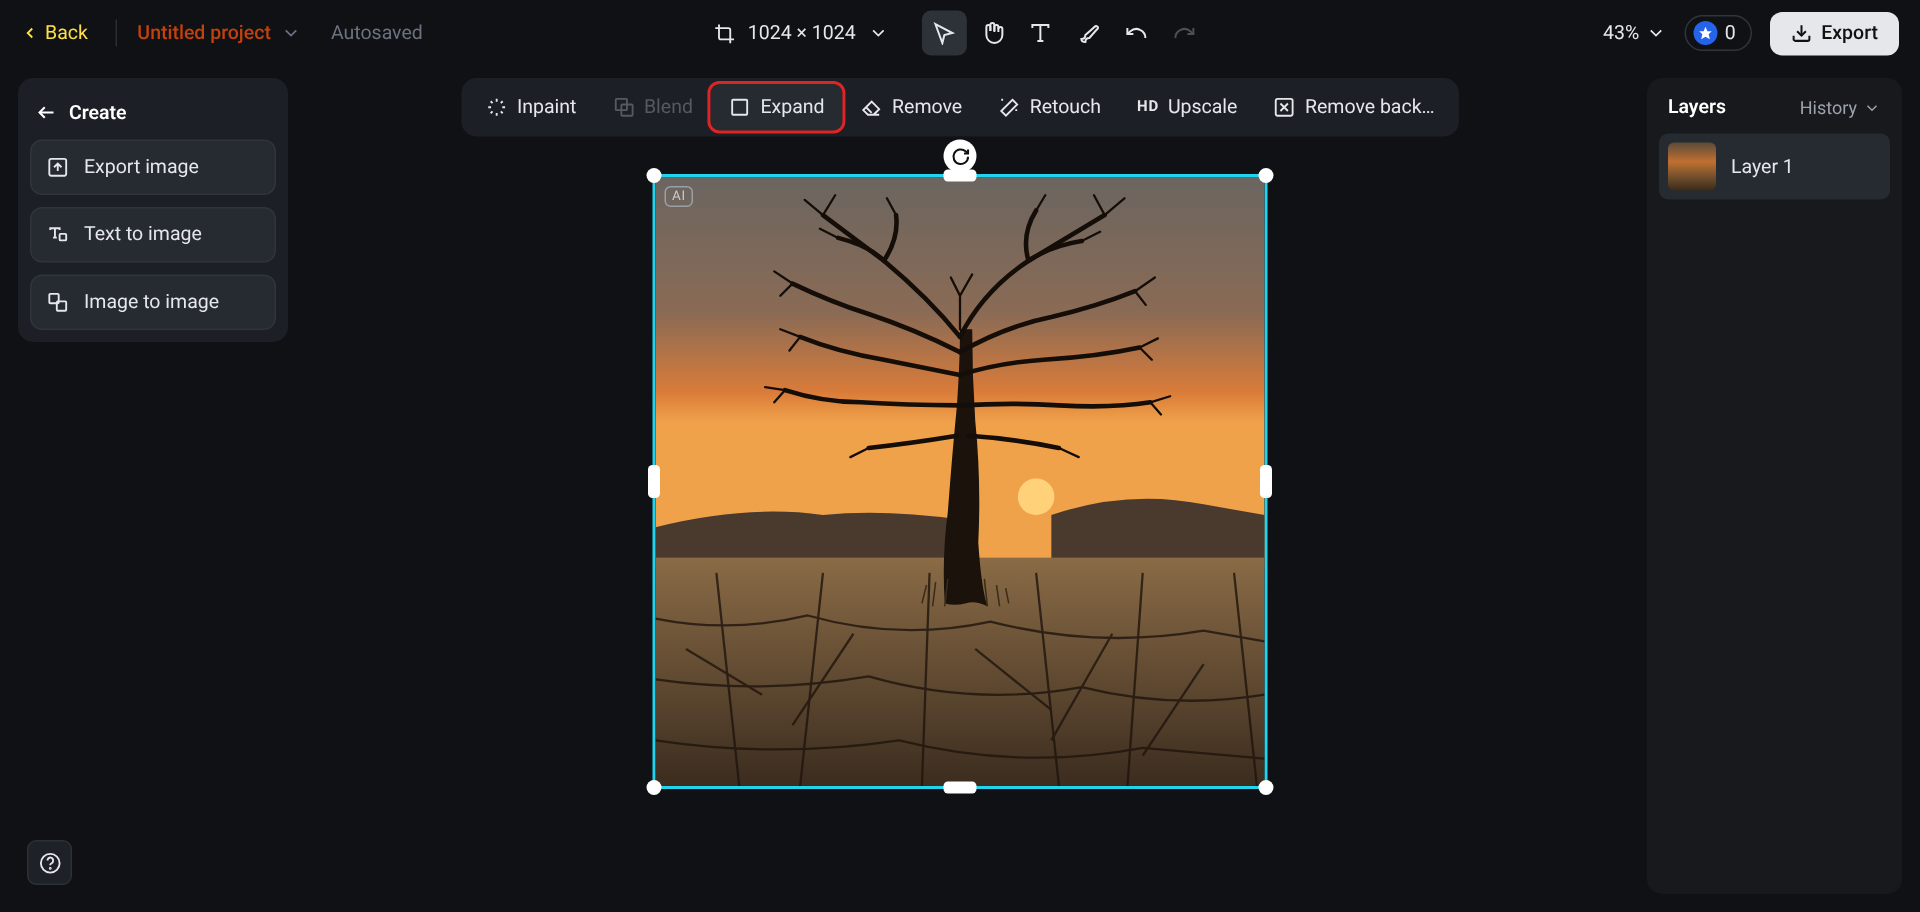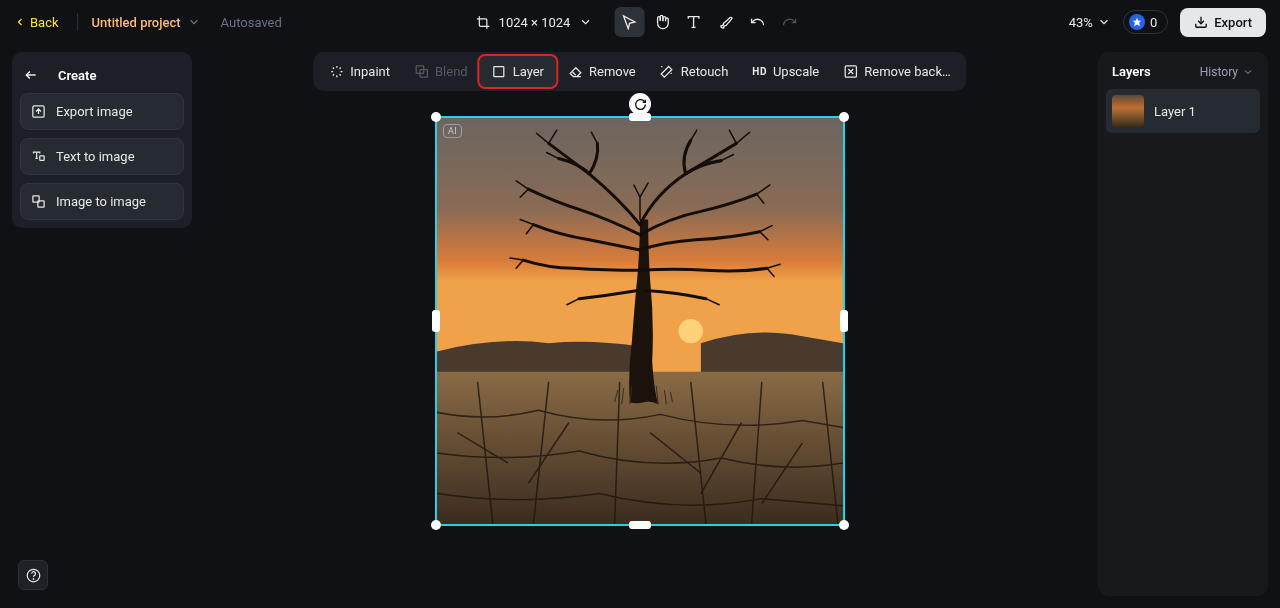--- a/index.html
+++ b/index.html
@@ -4,21 +4,21 @@
 <style>
   * { box-sizing: border-box; margin: 0; padding: 0; }
   html, body { width: 1280px; height: 608px; overflow: hidden; font-family: -apple-system, BlinkMacSystemFont, "Segoe UI", Roboto, sans-serif; background: #0f1114; color: #e5e7eb; font-size: 13px; }
   body { position: relative; }
 
   
   .topbar { position: absolute; top: 0; left: 0; right: 0; height: 44px; display: flex; align-items: center; padding: 0 14px; }
   .tb-left { display: flex; align-items: center; gap: 10px; }
   .back { display: flex; align-items: center; gap: 4px; color: #fde047; cursor: pointer; justify-content: center; }
   .sep { width: 1px; height: 18px; background: #2a2d33; margin: 0 4px 0 8px; }
-  .proj { display: flex; align-items: center; gap: 6px; color: #fdba74; font-weight: 500; cursor: pointer; }
+  .proj { display: flex; align-items: center; gap: 6px; color: #c2410c; font-weight: 500; cursor: pointer; }
   .proj-caret { color: #6b7280; }
   .auto { color: #6b7280; margin-left: 10px; }
 
   .tb-center { position: absolute; left: 50%; transform: translateX(-50%); display: flex; align-items: center; gap: 10px; }
   .dims { display: flex; align-items: center; gap: 8px; color: #e5e7eb; cursor: pointer; }
   .tools { display: flex; align-items: center; gap: 2px; margin-left: 12px; }
   .tool-btn { width: 30px; height: 30px; display: flex; align-items: center; justify-content: center; border-radius: 6px; cursor: pointer; color: #e5e7eb; }
   .tool-btn.active { background: #2d3138; }
   .tool-btn.disabled { color: #4b5055; cursor: default; }
 
@@ -30,21 +30,21 @@
   .export { display: flex; align-items: center; gap: 6px; background: #e5e7eb; color: #111; border-radius: 8px; padding: 7px 14px; cursor: pointer; font-weight: 500; }
 
   
   .action-bar { position: absolute; top: 52px; left: 50%; transform: translateX(-50%); background: #1c1f25; border-radius: 10px; display: flex; padding: 4px; gap: 0; }
   .ab-item { display: flex; align-items: center; gap: 6px; padding: 8px 12px; border-radius: 6px; color: #e5e7eb; cursor: pointer; white-space: nowrap; }
   .ab-item.disabled { color: #56595f; cursor: default; }
   .ab-item.highlight { outline: 2px solid #dc2626; outline-offset: 0; background: #262a31; }
 
   
   .left-panel { position: absolute; top: 52px; left: 12px; width: 180px; background: #1c1f25; border-radius: 10px; padding: 8px; }
-  .lp-header { display: flex; align-items: flex-start; gap: 20px; padding: 8px 4px 10px 4px; font-weight: 600; color: #fff; }
+  .lp-header { display: flex; align-items: flex-start; gap: 8px; padding: 8px 4px 10px 4px; font-weight: 600; color: #fff; }
   .lp-btn { display: flex; align-items: center; gap: 10px; background: #262a31; border: 1px solid #30343b; border-radius: 8px; padding: 10px 10px; margin-bottom: 8px; cursor: pointer; color: #e5e7eb; }
   .lp-btn:last-child { margin-bottom: 0; }
 
   
   .right-panel { position: absolute; top: 52px; right: 12px; bottom: 12px; width: 170px; background: #18191c; border-radius: 10px; padding: 12px 8px; }
   .rp-head { display: flex; justify-content: space-between; padding: 0 6px 10px 6px; }
   .rp-head .hist { display: flex; align-items: center; gap: 4px; color: #9ca3af; cursor: pointer; font-size: 12px; }
   .layer-row { display: flex; align-items: center; gap: 10px; background: #262a31; border-radius: 6px; padding: 6px; cursor: pointer; }
   .layer-thumb { width: 32px; height: 32px; border-radius: 4px; background: linear-gradient(180deg,#5a4a3a 0%,#c07030 40%,#6b4b2a 75%,#3a2a1a 100%); flex-shrink: 0; }
 
@@ -181,21 +181,21 @@
     <svg width="15" height="15" viewBox="0 0 24 24" fill="none" stroke="currentColor" stroke-width="2">
         <rect x="3" y="3" width="12" height="12" rx="1"></rect>
         <rect x="9" y="9" width="12" height="12" rx="1"></rect>
       </svg>
     <span>Blend</span>
   </div>
   <div class="ab-item highlight">
     <svg width="15" height="15" viewBox="0 0 24 24" fill="none" stroke="currentColor" stroke-width="2">
         <rect x="4" y="4" width="16" height="16" rx="1"></rect>
       </svg>
-    <span>Layer</span>
+    <span>Expand</span>
   </div>
   <div class="ab-item">
     <svg width="15" height="15" viewBox="0 0 24 24" fill="none" stroke="currentColor" stroke-width="2">
         <path d="M20 20H8l-5-5 9-9 8 8-6 6"></path>
         <path d="M6 12l6 6"></path>
       </svg>
     <span>Remove</span>
   </div>
   <div class="ab-item">
     <svg width="15" height="15" viewBox="0 0 24 24" fill="none" stroke="currentColor" stroke-width="2">

